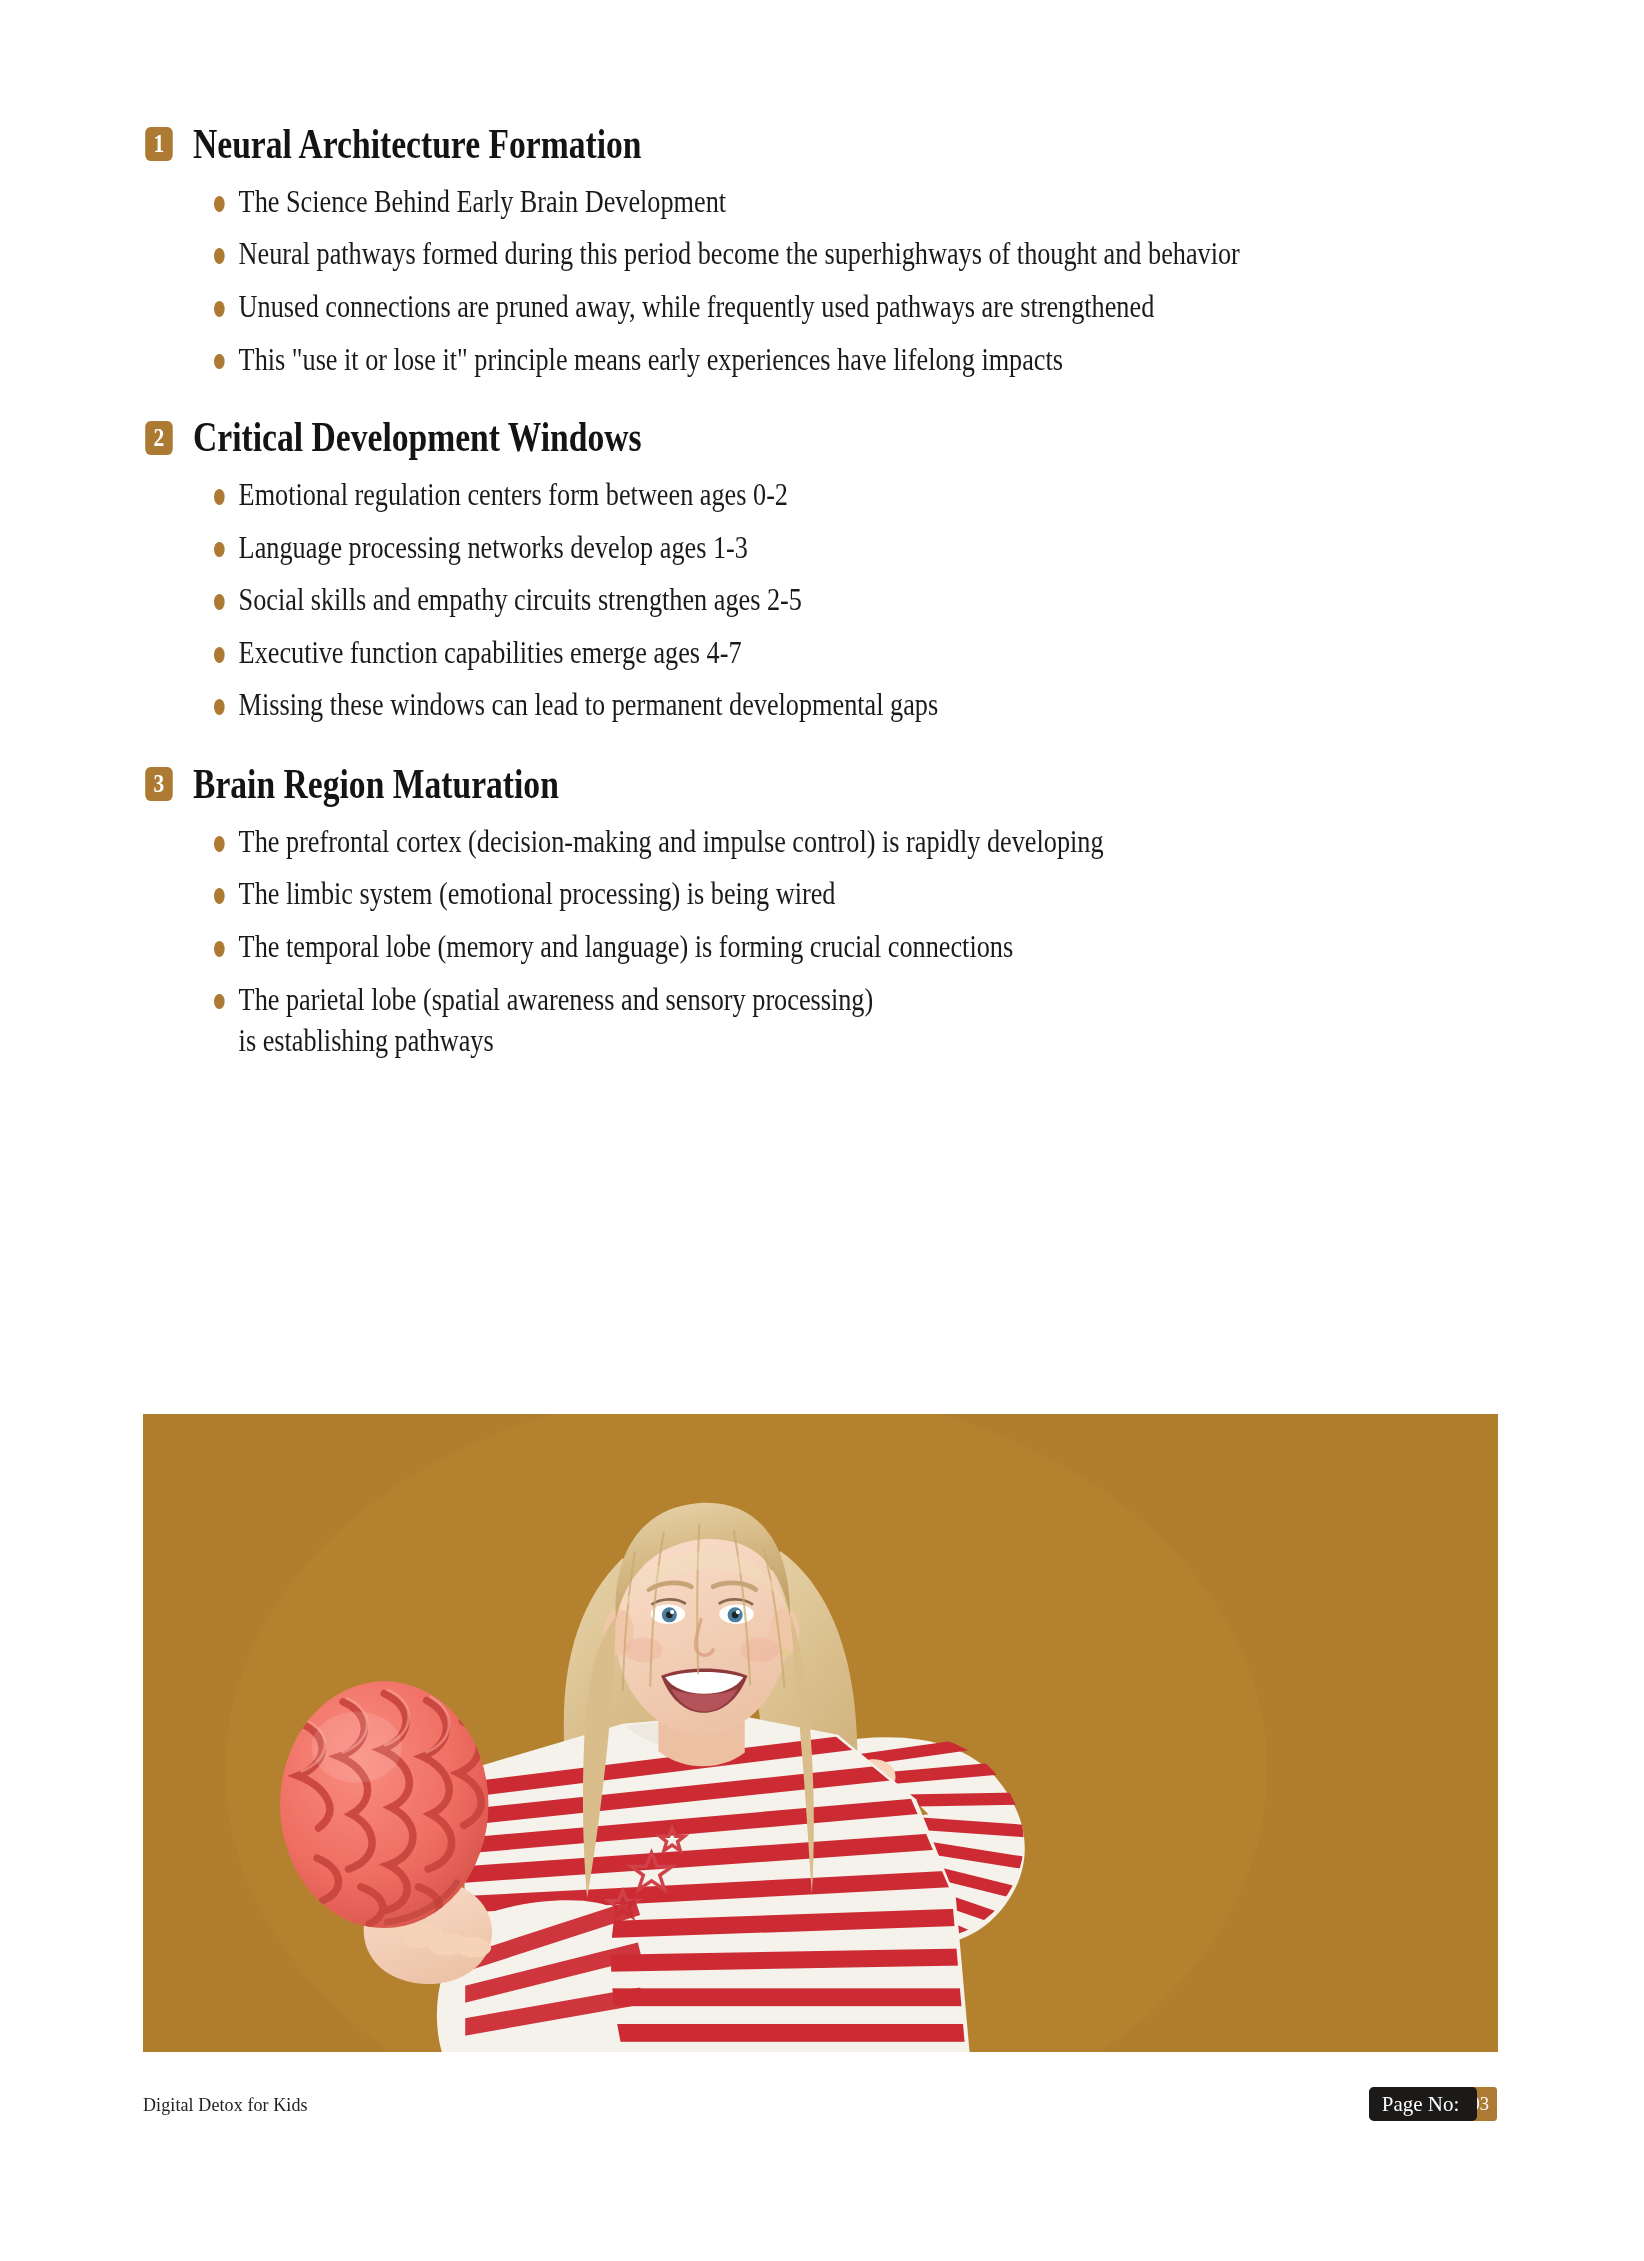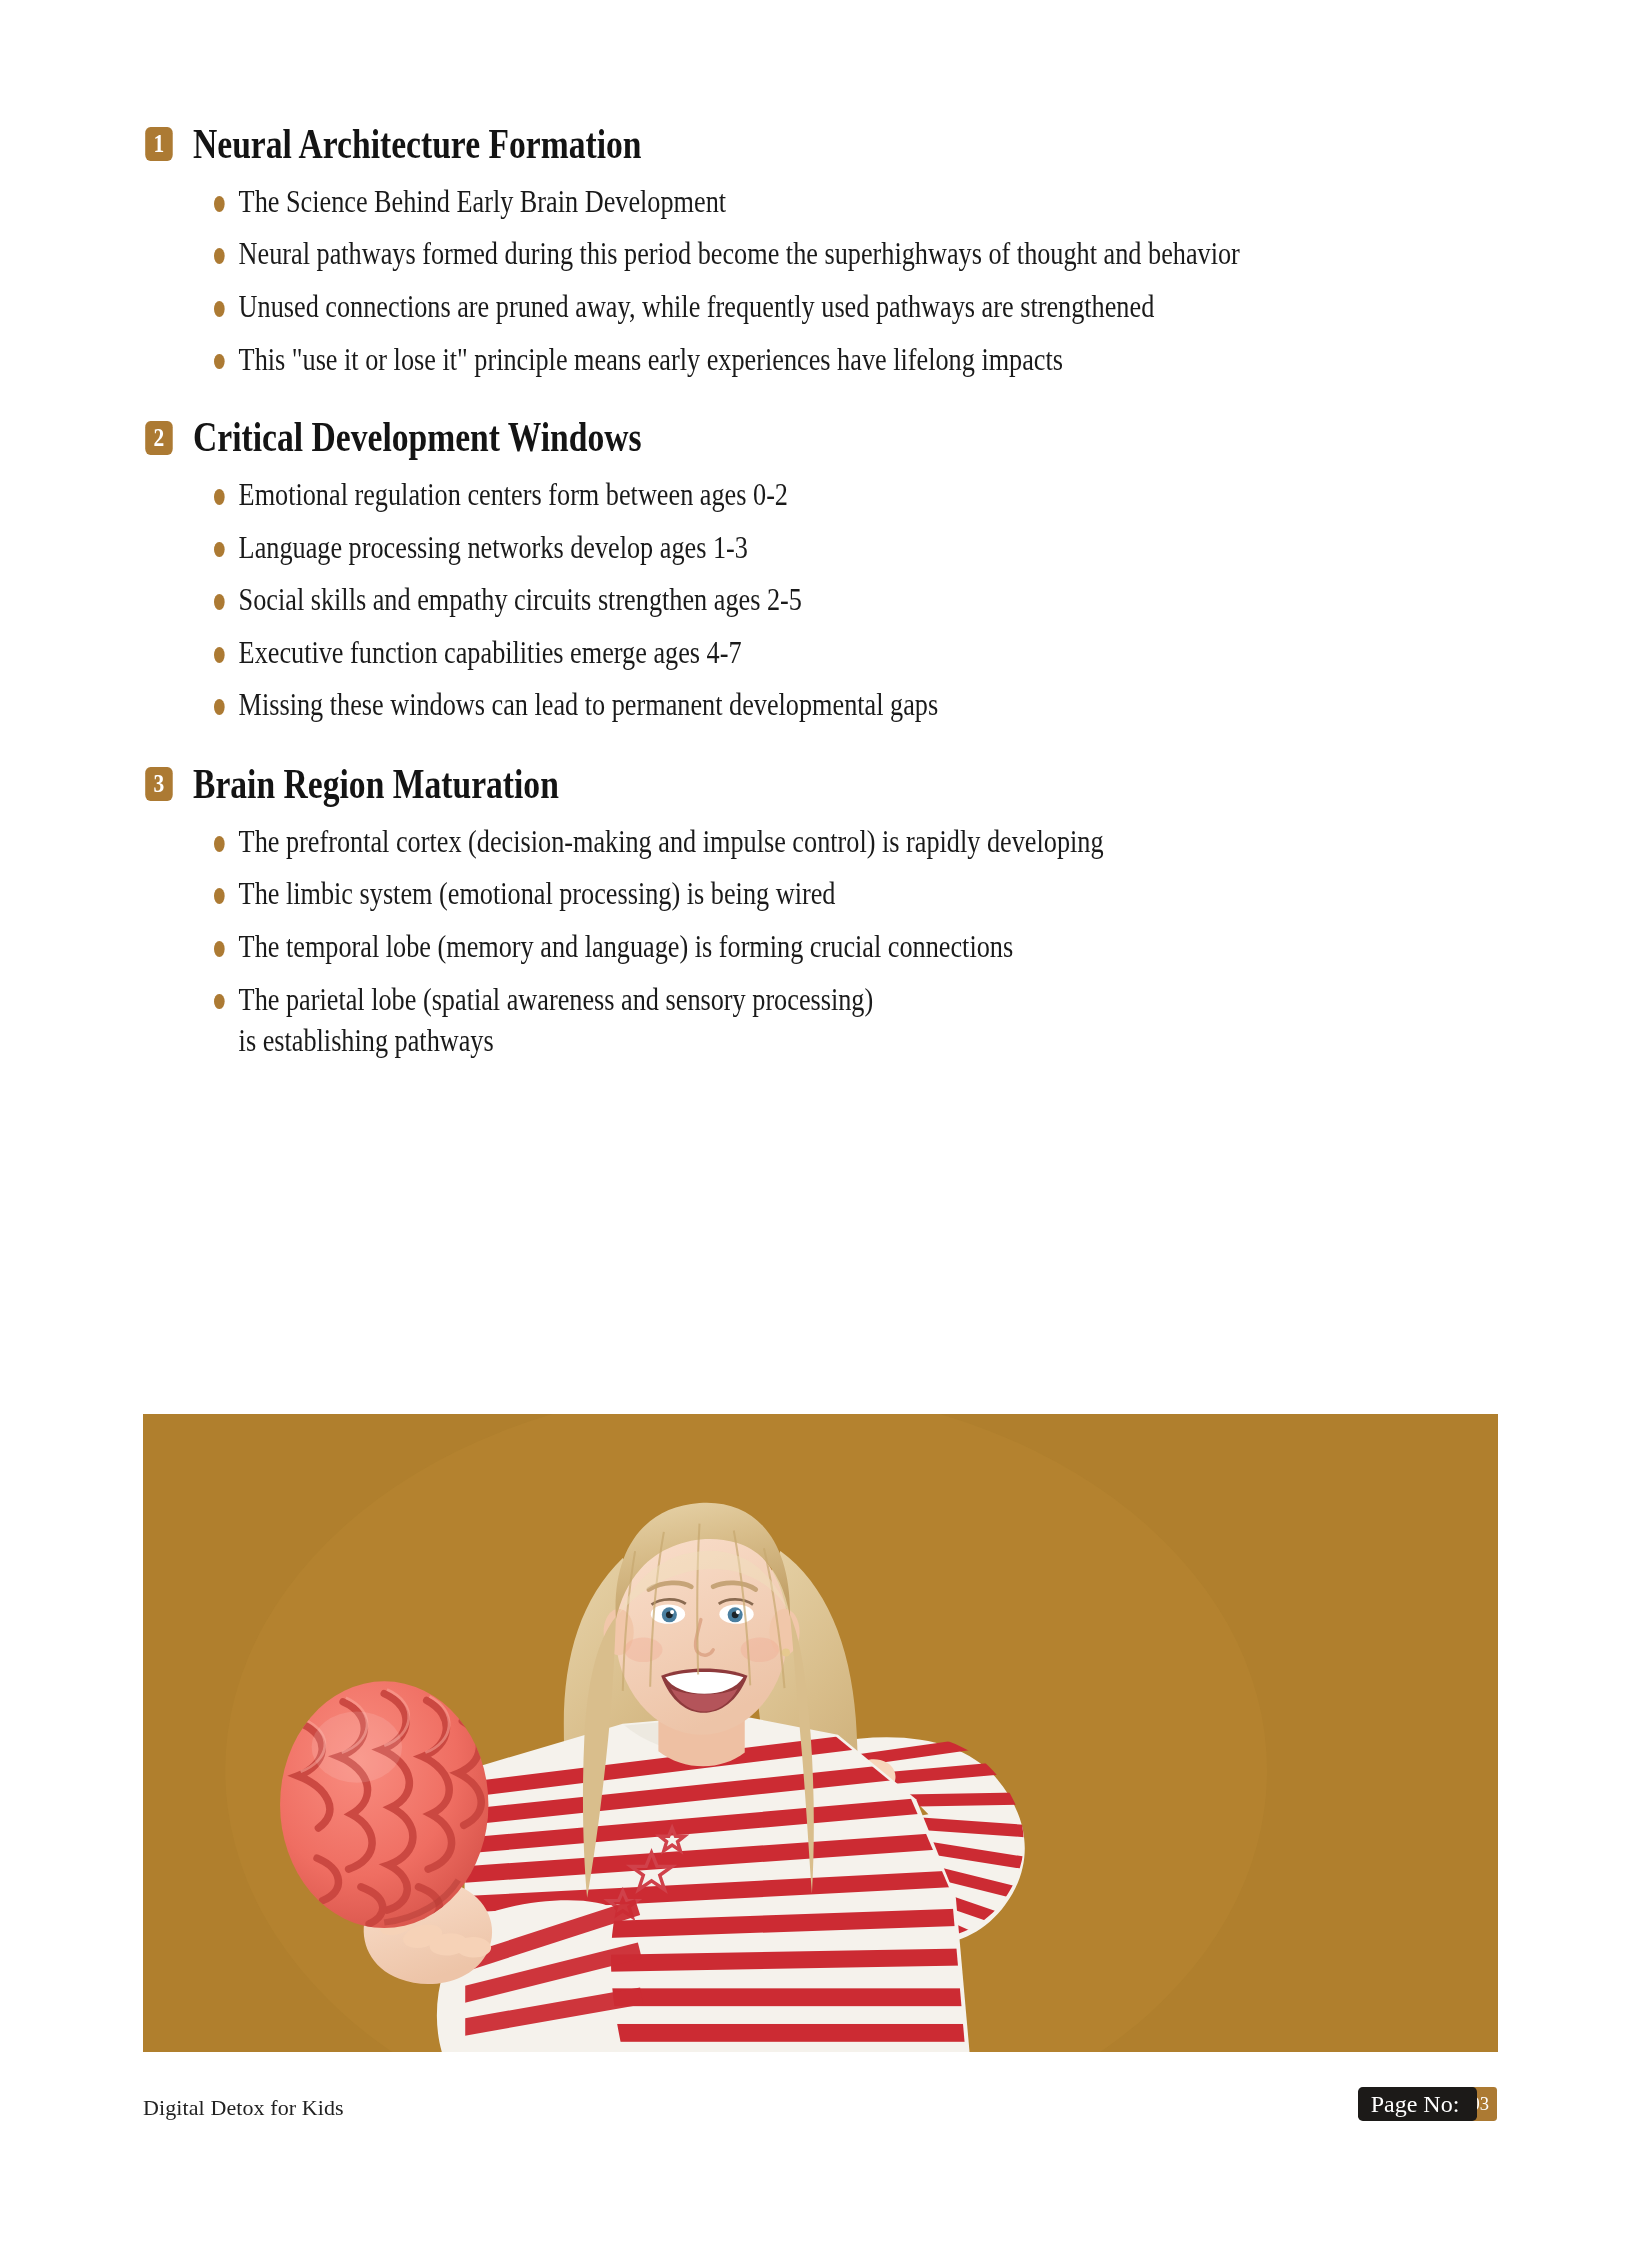--- a/index.html
+++ b/index.html
@@ -127,36 +127,36 @@
     position: absolute;
     left: 143px;
     right: 143px;
     top: 2087px;
     height: 48px;
   }
   .footer-title {
     position: absolute;
     left: 0;
     top: 8.2px;
-    font-size: 22px;
+    font-size: 18px;
     color: #222222;
     letter-spacing: 0.1px;
   }
   .page-badge {
     position: absolute;
     right: 4.8px;
     top: 0;
     display: flex;
     align-items: stretch;
     height: 34px;
   }
   .page-badge .label {
     background: #1c1a18;
     color: #ffffff;
-    font-size: 24px;
+    font-size: 21px;
     line-height: 34px;
     padding: 0 9.6px 0 12.3px;
     border-radius: 4.8px 0 0 4.8px;
     position: relative;
     z-index: 2;
     border-top-right-radius: 4.8px;
     border-bottom-right-radius: 4.8px;
     padding-right: 18px;
   }
   .page-badge .num {

